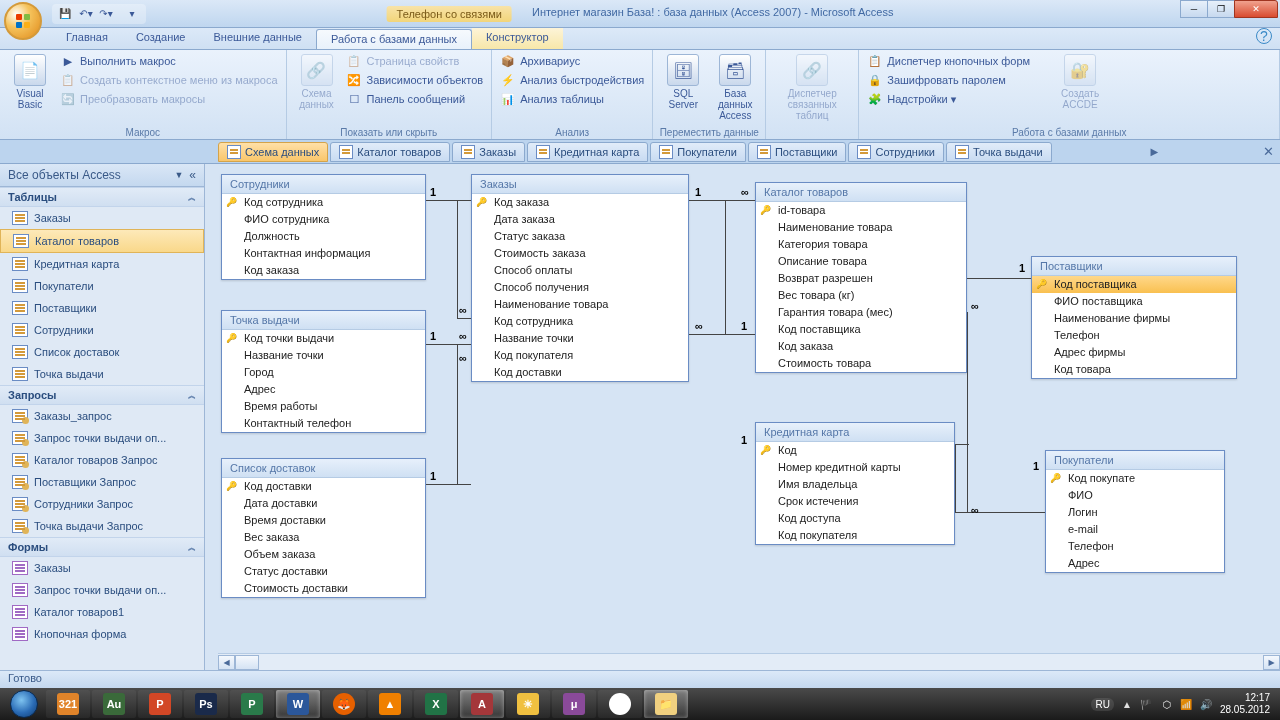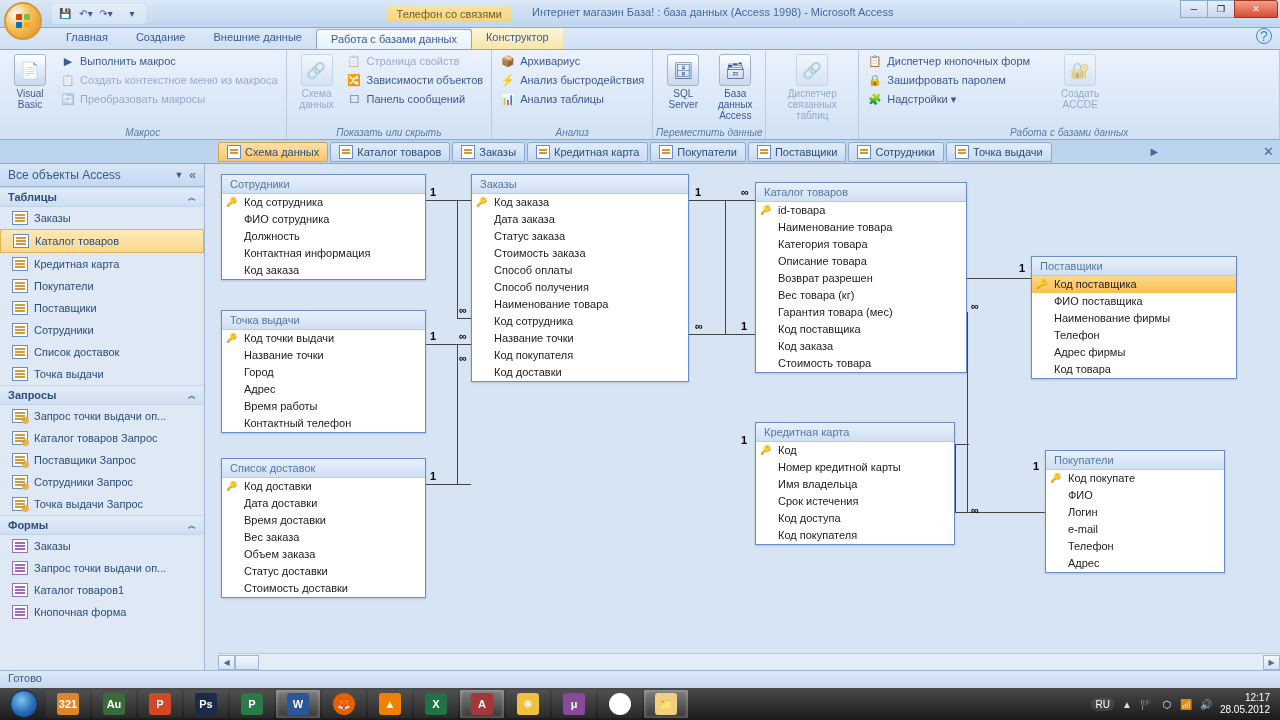--- a/index.html
+++ b/index.html
@@ -20,21 +20,21 @@
 
 .ribbon-tabs { height: 22px; background: linear-gradient(#dce9f8,#cfe0f3); display: flex; padding-left: 52px; border-bottom: 1px solid #8ba9ce; }
 .rtab { padding: 3px 14px; color: #3b5998; cursor: pointer; }
 .rtab.active { background: linear-gradient(#f6fafd,#e8f1fb); border: 1px solid #8ba9ce; border-bottom: none; border-radius: 3px 3px 0 0; margin-top:1px; }
 .rtab.context { background: linear-gradient(#fdf4d8, #f7e7a9); }
 .help-icon { margin-left: auto; margin-right: 8px; color: #3b8ac7; font-size: 14px; width:16px;height:16px;border-radius:50%;border:1px solid #3b8ac7; text-align:center; line-height:14px;}
 
 
 .ribbon { height: 90px; background: linear-gradient(#eaf2fc,#d2e2f4); display: flex; border-bottom: 1px solid #8ba9ce; }
 .rgroup { border-right: 1px solid #b5cbe4; padding: 2px 6px; display: flex; flex-direction: column; position: relative; }
-.rgroup-label { position: absolute; bottom: 1px; left: 0; right: 0; text-align: center; font-size: 10px; color: #5a7aa8; font-style: italic; }
+.rgroup-label { position: absolute; bottom: 1px; left: 0; right: 0; text-align: center; font-size: 10px; color: #5a7aa8; }
 .rgroup-body { flex: 1; display: flex; align-items: flex-start; gap: 4px; }
 .big-btn { display: flex; flex-direction: column; align-items: center; padding: 2px 4px; width: 48px; text-align:center; font-size:10px; color:#3b5998; }
 .big-btn .ico { width: 32px; height: 32px; background: linear-gradient(#fff,#c9d8ec); border:1px solid #9db6d6; border-radius:3px; margin-bottom:2px; display:flex; align-items:center; justify-content:center; font-size:16px;}
 .big-btn.disabled { opacity: 0.45; }
 .small-btns { display: flex; flex-direction: column; gap: 1px; }
 .small-btn { display: flex; align-items: center; gap: 4px; padding: 1px 2px; font-size: 11px; color: #3b5998; white-space: nowrap; }
 .small-btn .sico { width: 16px; height: 16px; display:inline-flex; align-items:center; justify-content:center; font-size:11px; }
 .small-btn.disabled { opacity: 0.45; }
 
 
@@ -102,21 +102,21 @@
     <span style="background:#eb3c00; box-shadow: 8px 0 #80bb42, 0 8px #0072c6, 8px 8px #fcaf17; margin:-8px 0 0 -8px;"></span>
   </div>
   <div class="qat">
     <span class="qat-icon">💾</span>
     <span class="qat-icon">↶▾</span>
     <span class="qat-icon">↷▾</span>
     <span class="qat-icon" style="margin-left:6px;">▾</span>
   </div>
   <div class="title-text">
     <span class="title-context">Телефон со связями</span>
-    <span>Интернет магазин База! : база данных (Access 1998) - Microsoft Access</span>
+    <span>Интернет магазин База! : база данных (Access 2007) - Microsoft Access</span>
   </div>
   <div class="window-controls">
     <div class="win-btn">─</div>
     <div class="win-btn">❐</div>
     <div class="win-btn close">✕</div>
   </div>
 </div>
 
 <div class="ribbon-tabs">
   <div class="rtab">Главная</div>
@@ -324,20 +324,24 @@
             <span class="nav-icon table"></span>
             <span>Список доставок</span>
           </div>
           <div class="nav-item">
             <span class="nav-icon table"></span>
             <span>Точка выдачи</span>
           </div>
           <div class="nav-section">
             <span>Запросы</span>
             <span class="chev">︽</span>
+          </div>
+          <div class="nav-item">
+            <span class="nav-icon query"></span>
+            <span>Заказы_запрос</span>
           </div>
           <div class="nav-item">
             <span class="nav-icon query"></span>
             <span>Запрос точки выдачи оп...</span>
           </div>
           <div class="nav-item">
             <span class="nav-icon query"></span>
             <span>Каталог товаров Запрос</span>
           </div>
           <div class="nav-item">

